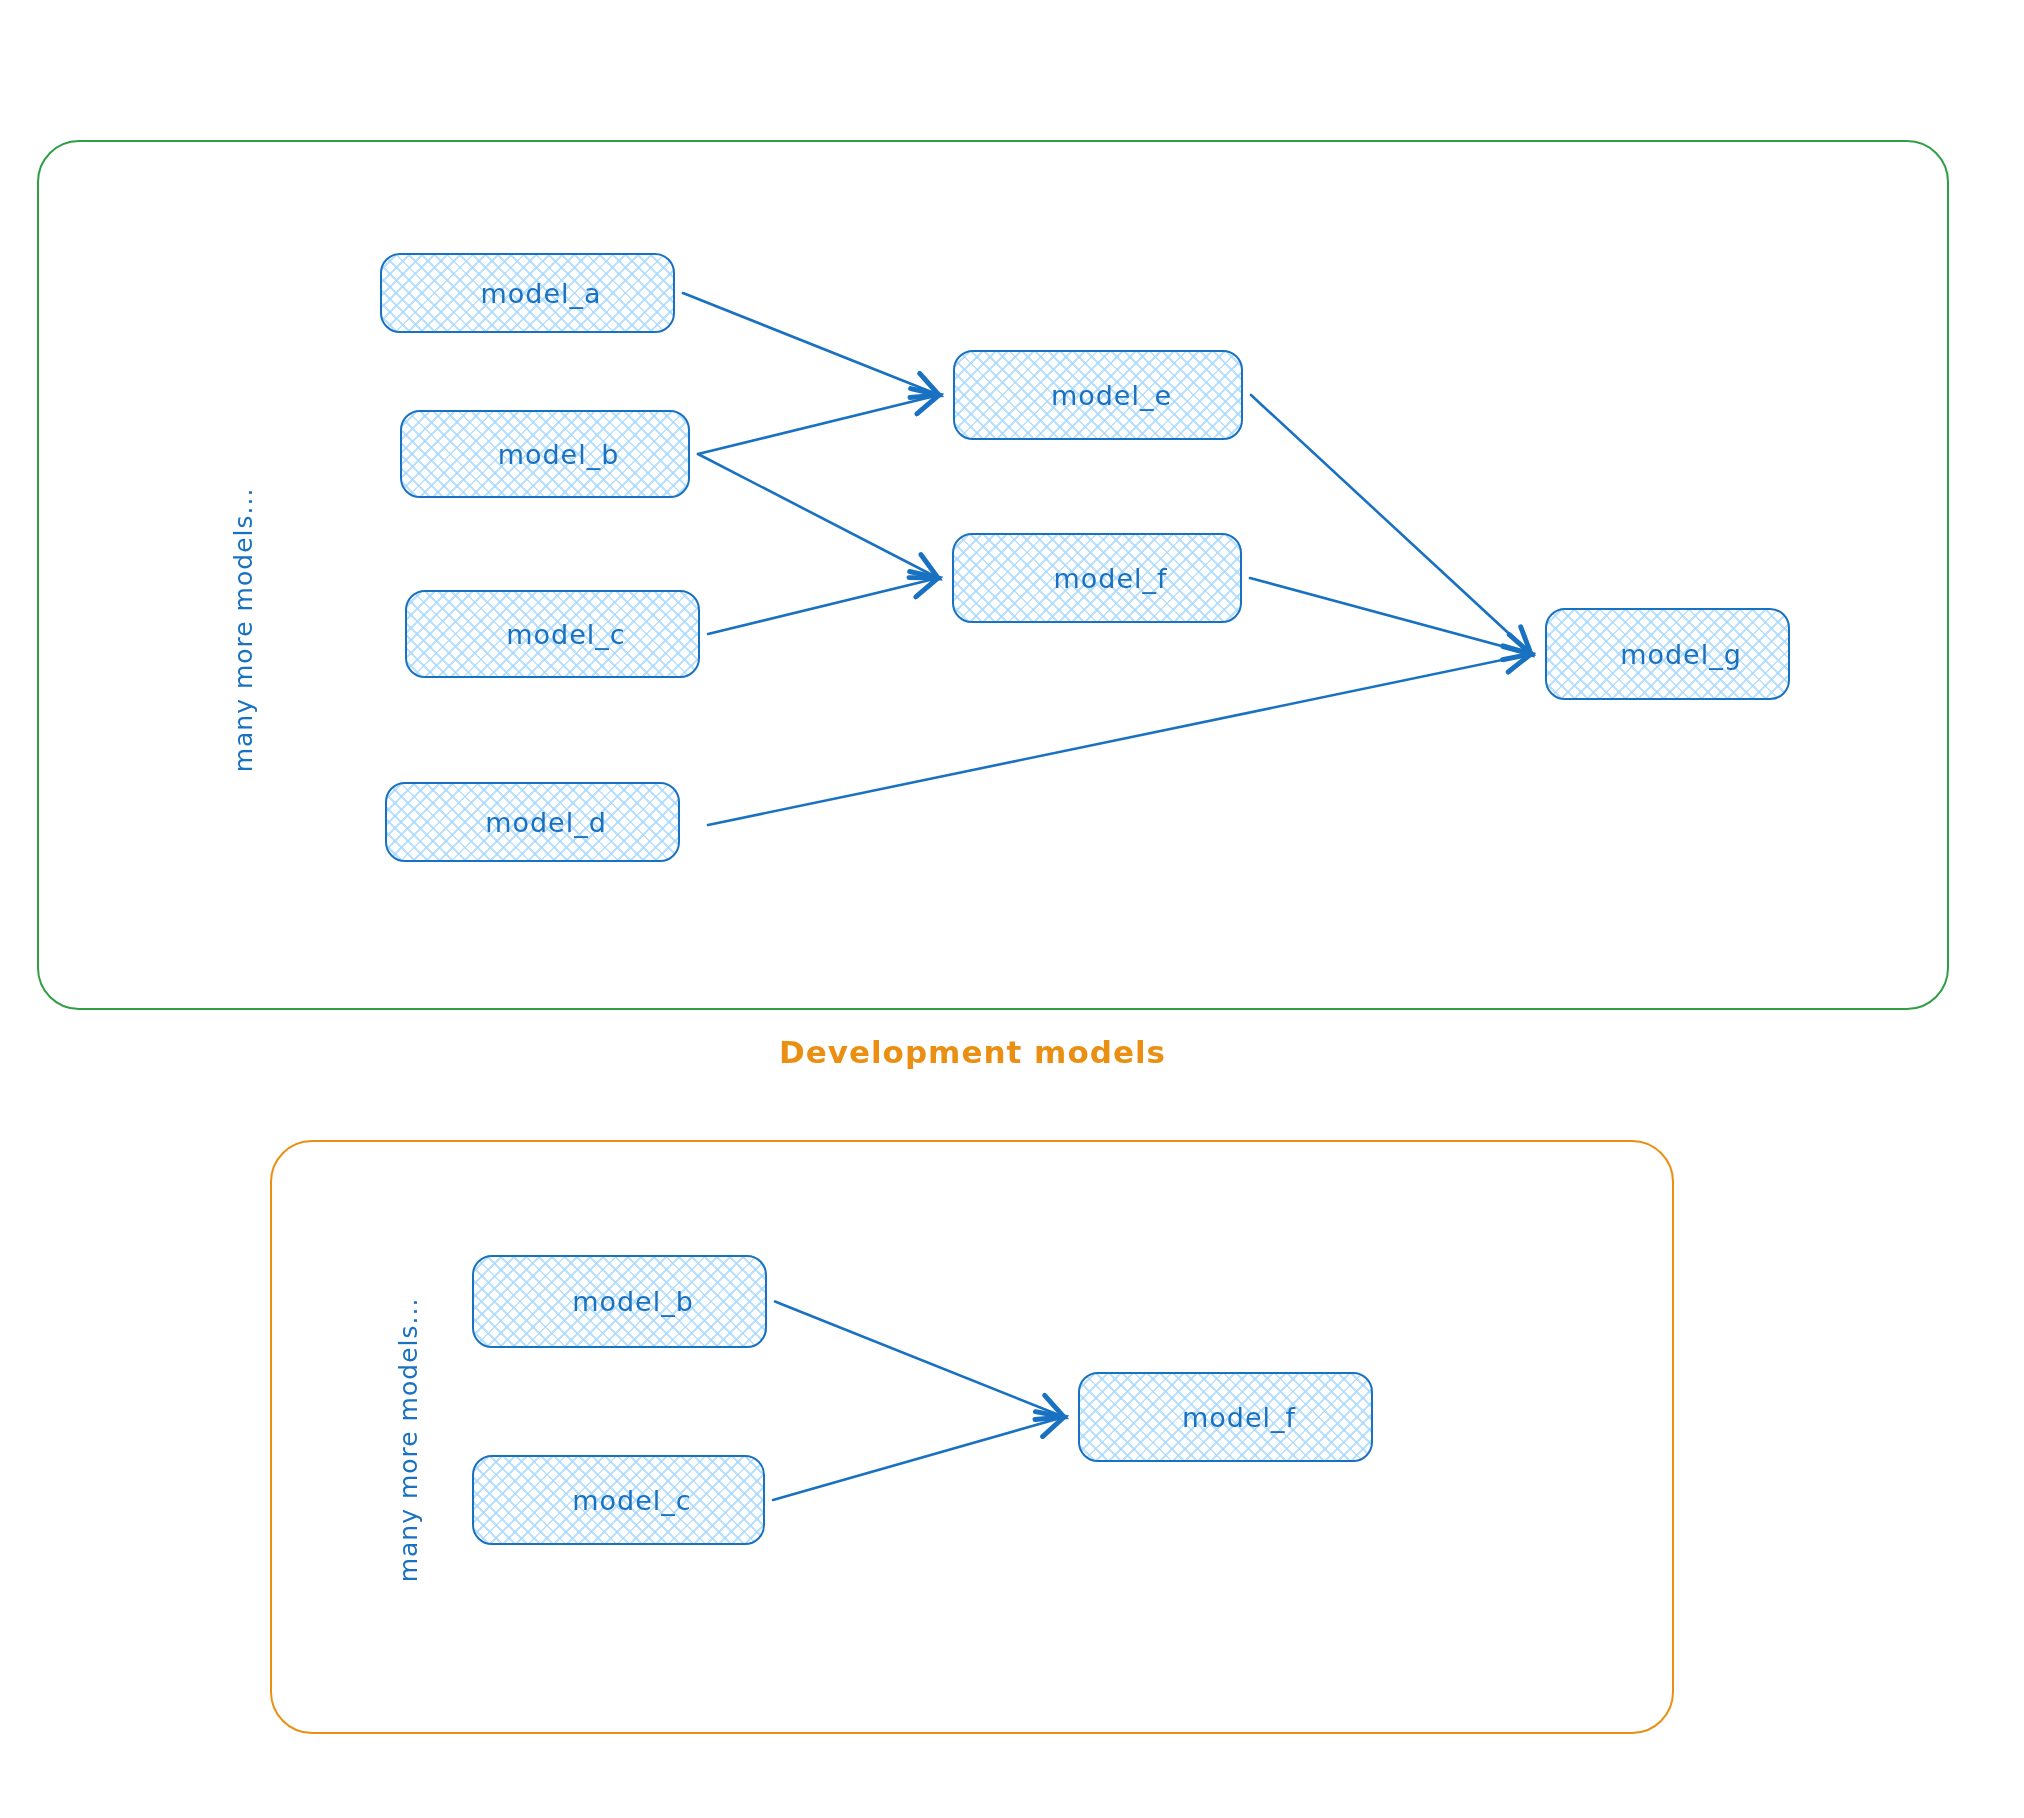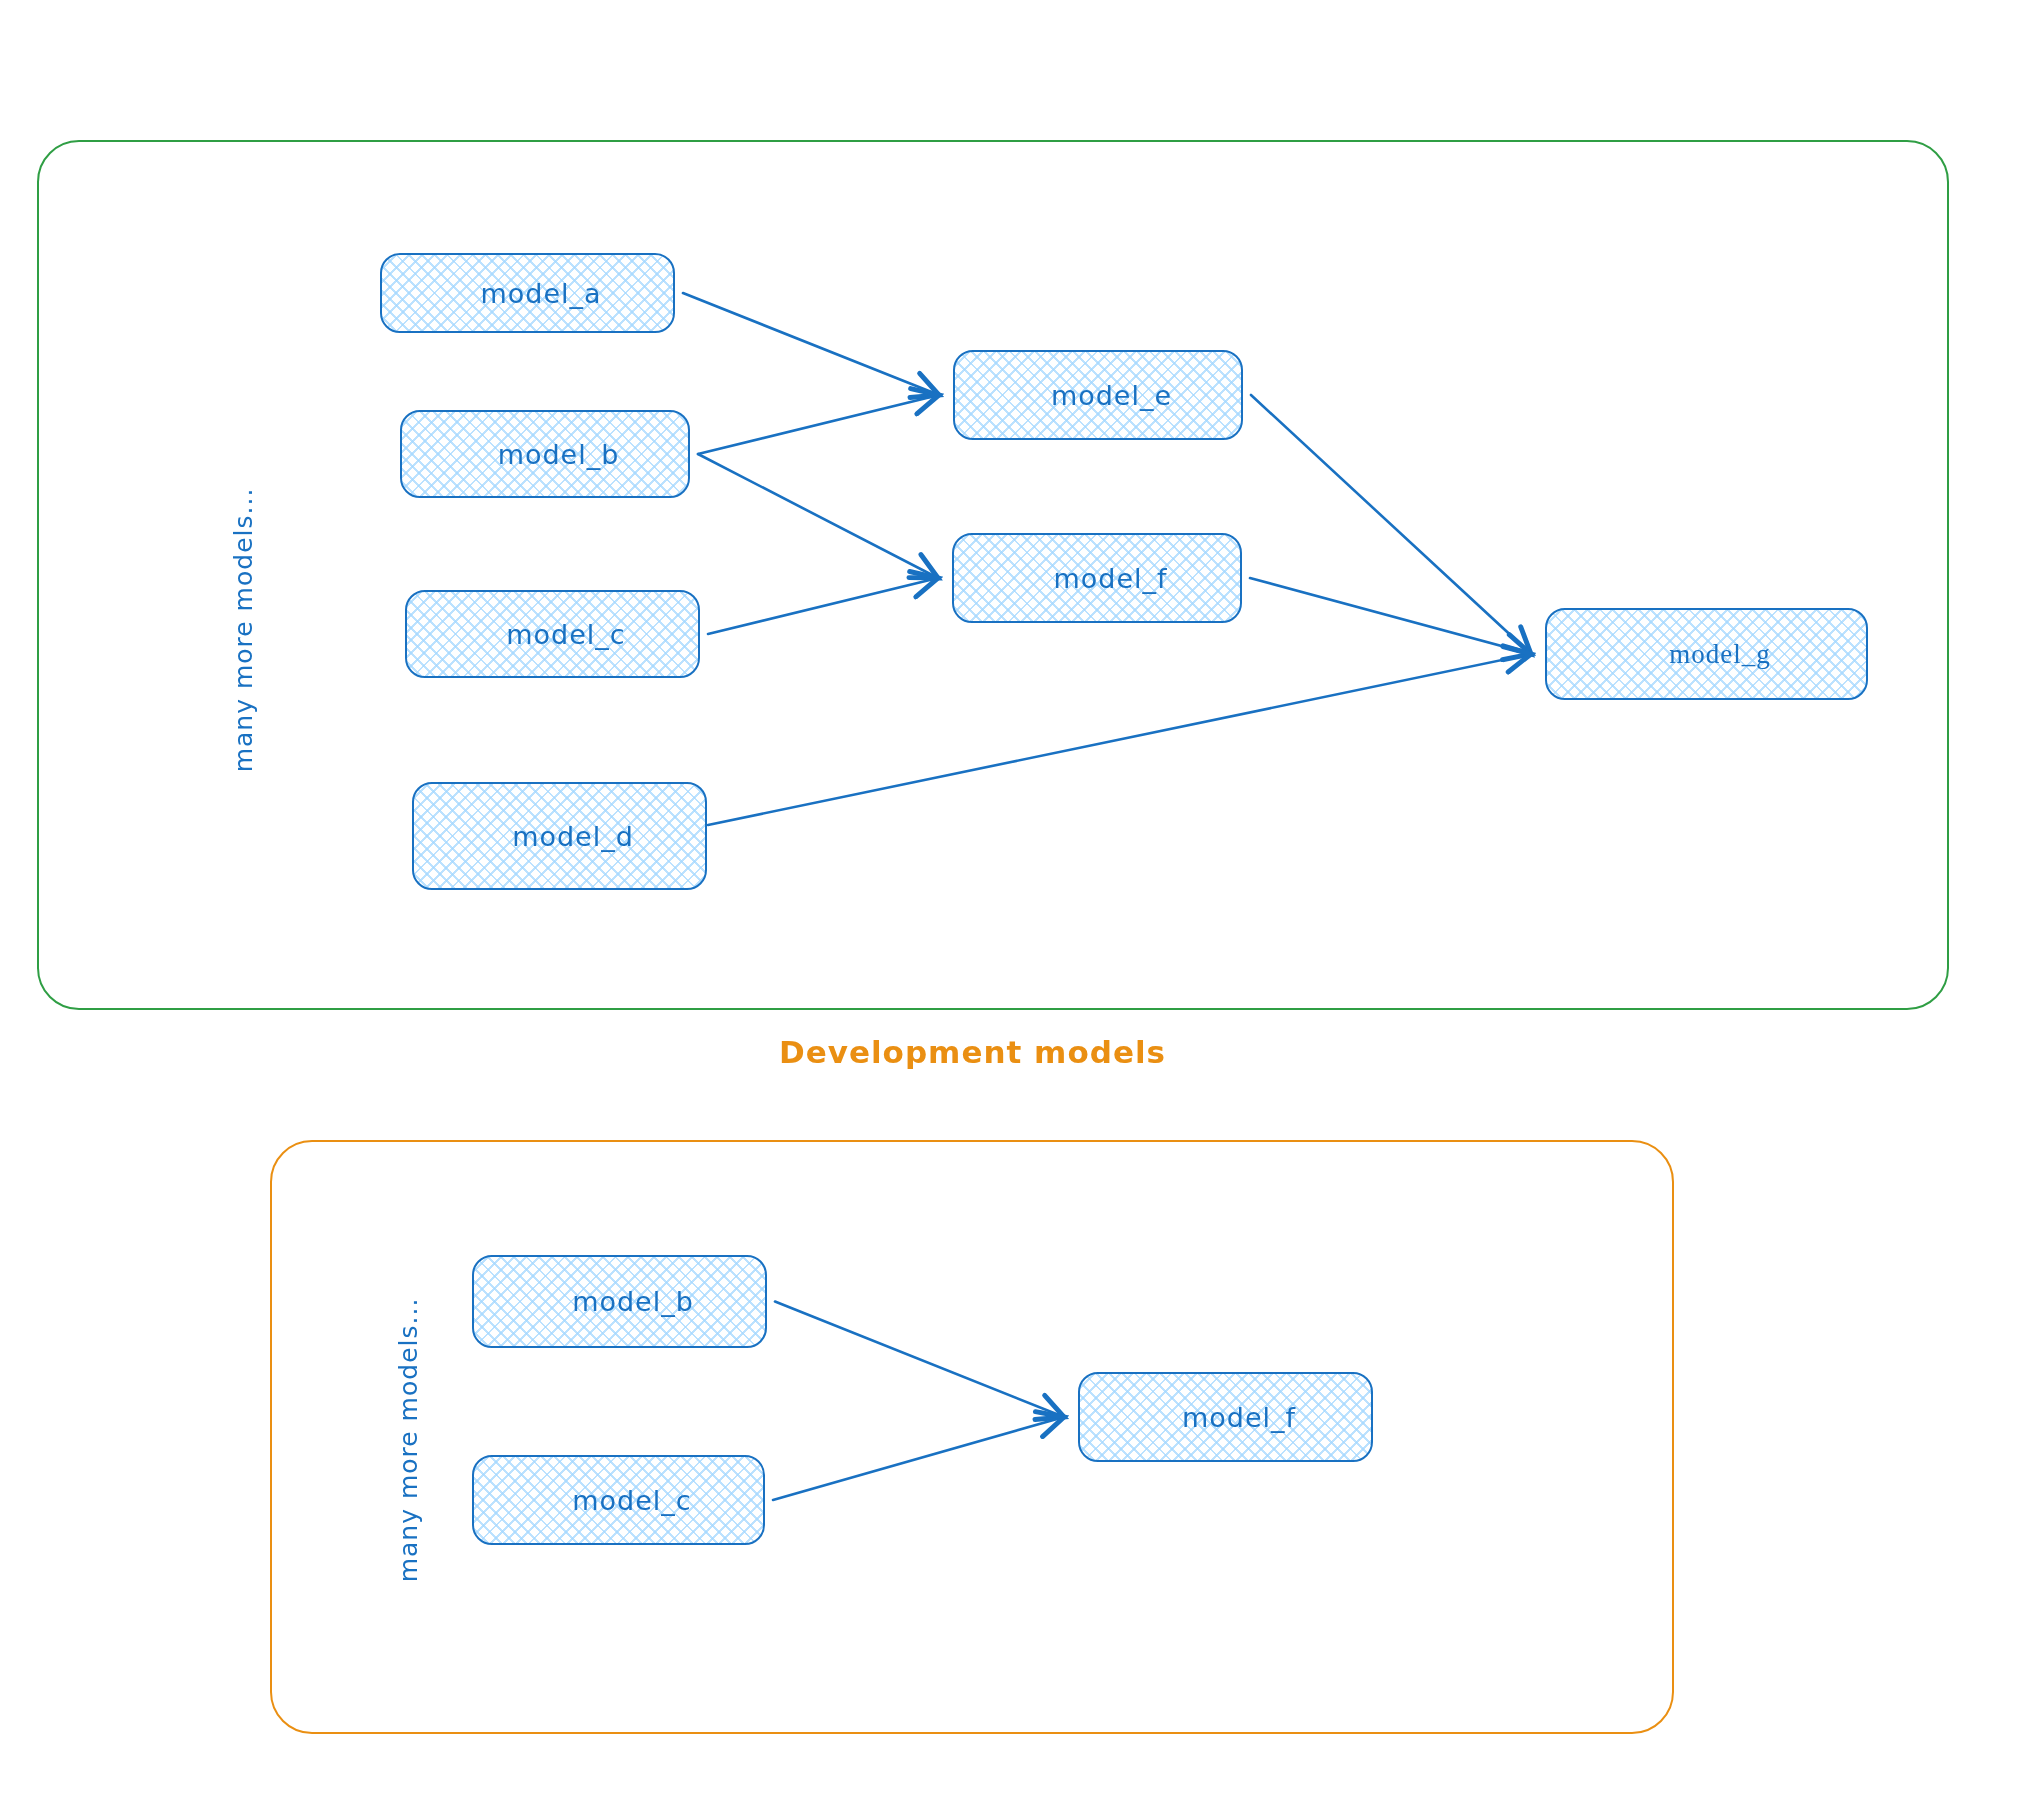--- a/index.html
+++ b/index.html
@@ -98,24 +98,24 @@
 
   <div class="frame green-frame" style="left:37px;top:140px;width:1908px;height:866px;"></div>
 
   <div class="side-label" style="left:243px;top:630px;">
     <span>many more models...</span>
   </div>
 
   <div class="node" style="left: 380px; top: 253px; width: 295px; height: 80px;">model_a</div>
   <div class="node" style="left: 400px; top: 410px; width: 290px; height: 88px;">model_b</div>
   <div class="node" style="left: 405px; top: 590px; width: 295px; height: 88px;">model_c</div>
-  <div class="node" style="left: 412px; top: 782px; width: 295px; height: 108px;">model_d</div>
+  <div class="node" style="left: 385px; top: 782px; width: 295px; height: 80px;">model_d</div>
   <div class="node" style="left: 953px; top: 350px; width: 290px; height: 90px;">model_e</div>
   <div class="node" style="left: 952px; top: 533px; width: 290px; height: 90px;">model_f</div>
-  <div class="node" style="left: 1545px; top: 608px; width: 323px; height: 92px; font-family: Liberation Serif, serif;">model_g</div>
+  <div class="node" style="left: 1545px; top: 608px; width: 245px; height: 92px;">model_g</div>
 
   <div class="section-title orange" style="left:270px;top:1034px;width:1405px;">Development models</div>
 
   <div class="frame orange-frame" style="left:270px;top:1140px;width:1400px;height:590px;"></div>
 
   <div class="side-label" style="left:408px;top:1440px;">
     <span>many more models...</span>
   </div>
 
   <div class="node" style="left: 472px; top: 1255px; width: 295px; height: 93px;">model_b</div>

